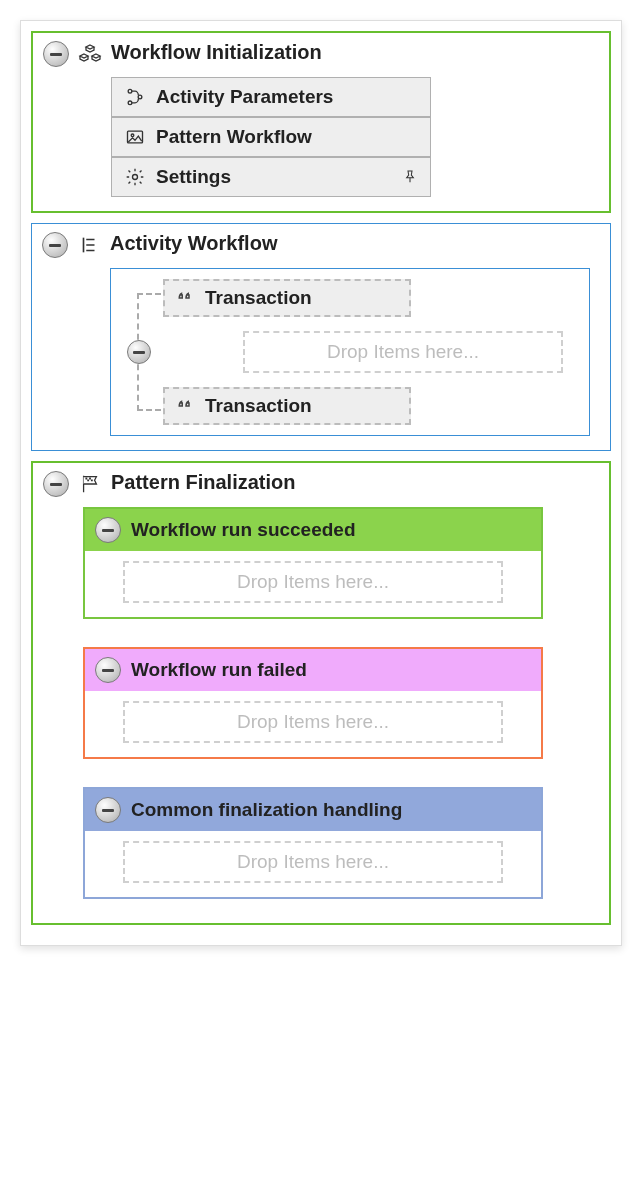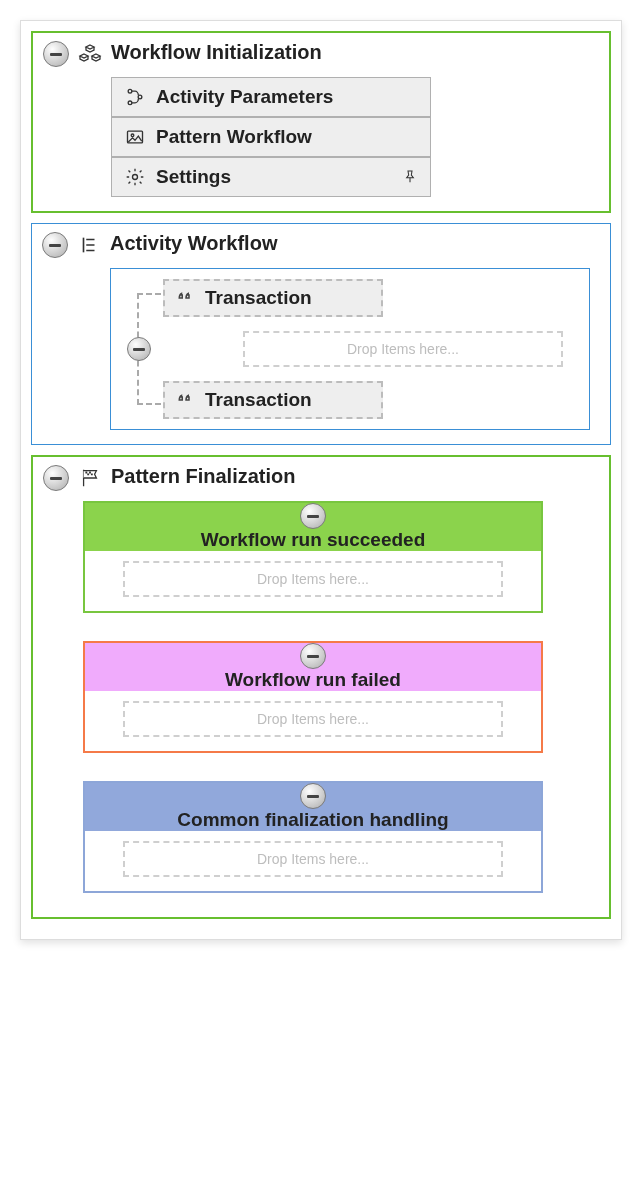--- a/index.html
+++ b/index.html
@@ -71,29 +71,29 @@
     padding: 10px 12px 10px 12px;
     width: 480px;
     position:relative;
   }
   .tx-row {
     display:flex; align-items:center; gap:8px;
     background:#eeeeee;
     border:2px dashed #bcbcbc;
     padding:4px 10px;
     font-weight:700;
-    width: 220px;
+    width: 248px;
     margin-left: 40px;
   }
   .drop-zone {
     border:2px dashed #cfcfcf;
     color:#bdbdbd;
     text-align:center;
     padding:8px 4px;
-    font-size:14px;
+    font-size:19px;
   }
   .aw-drop {
     margin: 14px 0 14px 120px;
     width: 320px;
   }
   .tree {
     position:absolute;
     left: 18px; top: 20px; bottom: 20px;
     width: 30px;
     pointer-events:none;
@@ -115,24 +115,23 @@
     margin-left: 40px;
     width: 460px;
     margin-bottom: 28px;
     border-width: 2px;
     border-style: solid;
   }
   .subpanel.green { border-color:#78c63f; }
   .subpanel.orange { border-color:#f57a48; }
   .subpanel.purple { border-color:#8da6d8; }
   .subpanel-header {
-    display:flex; align-items:center; 
-    padding:0 10px;
+    display:flex; align-items:center; gap:10px;
+    padding:8px 10px;
     font-weight:700;
-    flex-direction:column;
   }
   .subpanel.green  .subpanel-header { background:#8bd34c; }
   .subpanel.orange .subpanel-header { background:#f0abfc; }
   .subpanel.purple .subpanel-header { background:#91a8db;text-align:right; }
   .subpanel-body { padding: 10px 38px 14px 38px; background:#fff; }
   .subpanel-body .drop-zone { width:100%; }
 </style>
 </head>
 <body>
 

